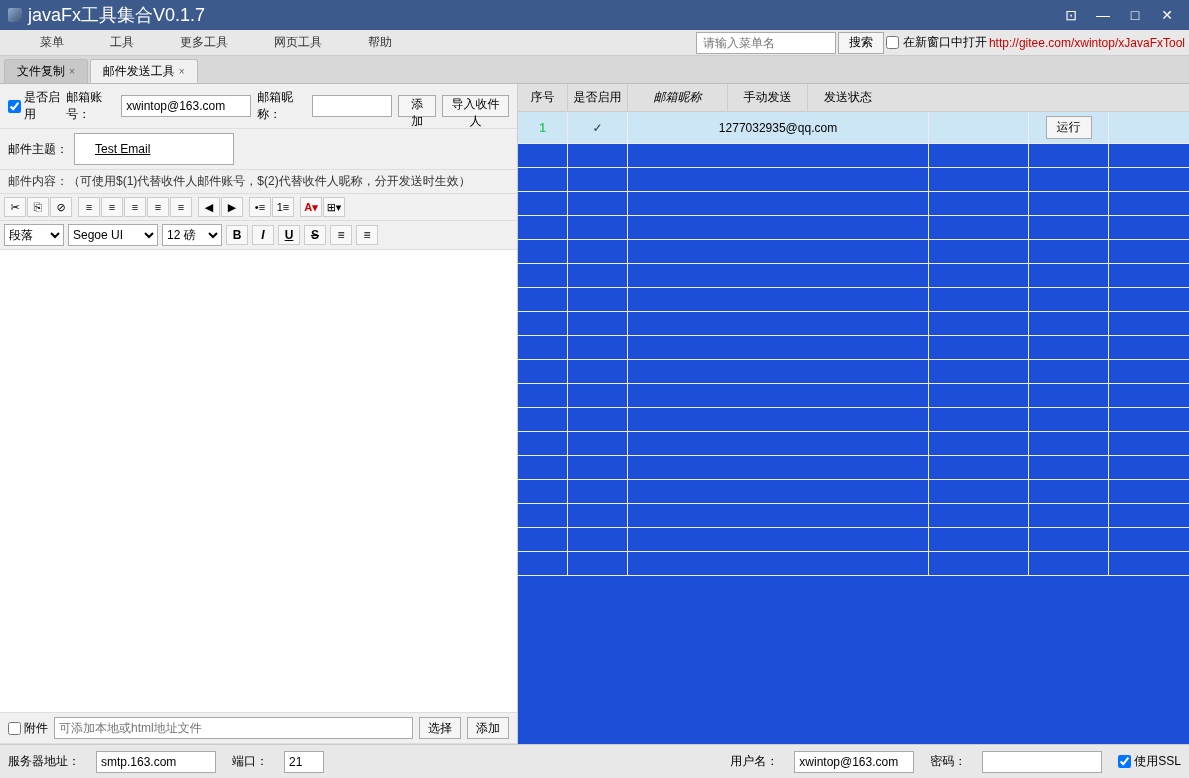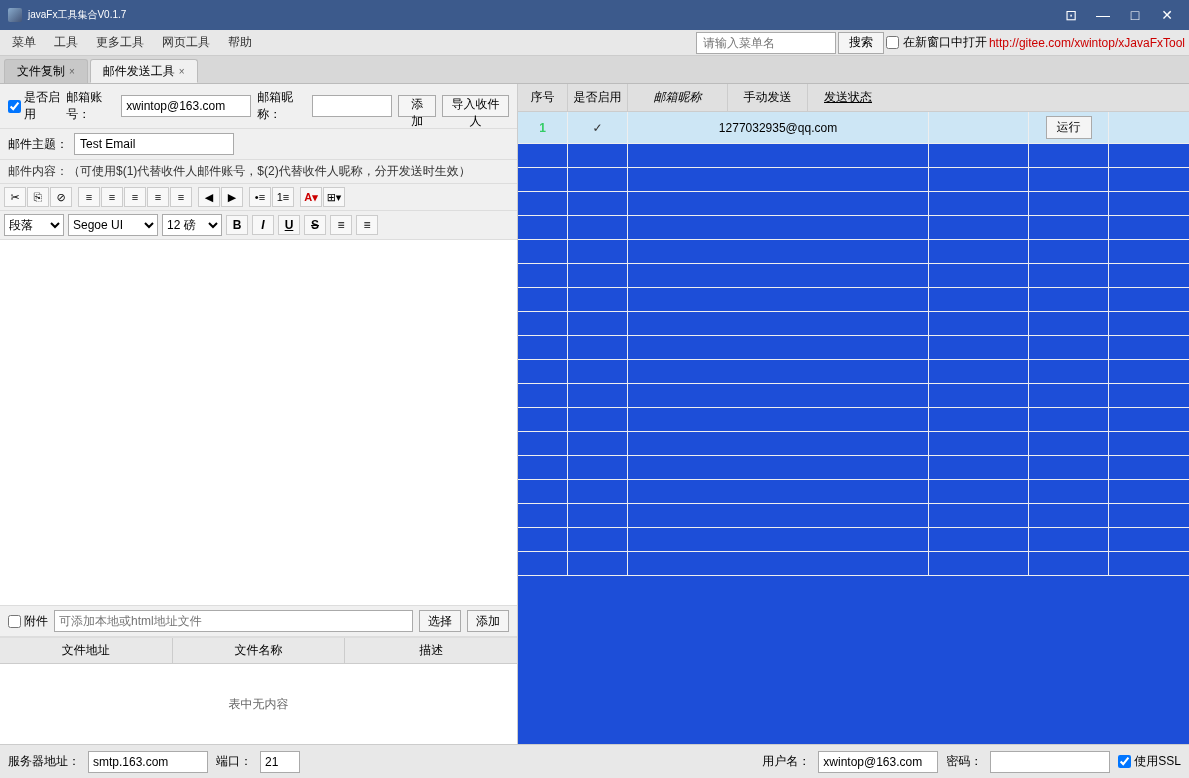--- a/index.html
+++ b/index.html
@@ -8,35 +8,35 @@
     
     .title-bar {
       background: #3c5a8c;
       color: white;
       height: 30px;
       display: flex;
       align-items: center;
       padding: 0 8px;
       justify-content: space-between;
     }
-    .title-bar-left { display: flex; align-items: center; gap: 6px; font-size: 10px; }
+    .title-bar-left { display: flex; align-items: center; gap: 6px; font-size: 18px; }
     .title-bar-controls { display: flex; gap: 4px; }
     .title-btn { width: 28px; height: 24px; background: transparent; border: none; color: white; cursor: pointer; font-size: 14px; display: flex; align-items: center; justify-content: center; }
 
     
     .menu-bar {
       background: #e8e8e8;
       height: 26px;
       display: flex;
       align-items: center;
       padding: 0 4px;
       gap: 2px;
       border-bottom: 1px solid #ccc;
     }
-    .menu-item { padding: 3px 8px; cursor: pointer; font-size: 12px; color: #333; border-radius: 2px; }
+    .menu-item { padding: 3px 8px; cursor: pointer; font-size: 12px; color: #333; border-radius: 2px; margin-left: 28px; }
     .menu-separator { flex: 1; }
     .search-input { height: 22px; border: 1px solid #aaa; padding: 0 6px; font-size: 12px; width: 140px; }
     .search-btn { height: 22px; padding: 0 10px; border: 1px solid #aaa; background: #f5f5f5; cursor: pointer; font-size: 12px; }
     .new-window-label { display: flex; align-items: center; gap: 4px; font-size: 12px; }
     .new-window-link { color: #c00; font-size: 12px; text-decoration: none; }
     input[type="checkbox"] { margin: 0; }
 
     
     .tabs-bar {
       background: #d8d8d8;
@@ -96,21 +96,21 @@
 
     
     .subject-row {
       display: flex;
       align-items: center;
       padding: 4px 8px;
       gap: 6px;
       background: #f0f0f0;
       border-bottom: 1px solid #ddd;
     }
-    .subject-input { height: 22px; border: 1px solid #aaa; padding: 0 5px; font-size: 12px; width: 160px; }
+    .subject-input { height: 32px; border: 1px solid #aaa; padding: 0 20px; font-size: 12px; width: 160px; text-decoration: underline; }
 
     
     .content-desc {
       padding: 3px 8px;
       font-size: 12px;
       color: #333;
       background: #f0f0f0;
       border-bottom: 1px solid #ddd;
     }
 
@@ -222,21 +222,21 @@
       position: sticky;
       top: 0;
     }
     .rec-col { text-align: center; padding: 5px 4px; font-size: 12px; border-right: 1px solid #ccc; }
     .rec-col:last-child { border-right: none; }
     .col-seq { width: 50px; }
     .col-enabled { width: 60px; }
     .col-account { flex: 1; }
     .col-nickname { width: 100px; font-style: italic; }
     .col-manual { width: 80px; }
-    .col-status { width: 80px; text-decoration: underline; }
+    .col-status { width: 80px; }
 
     .rec-row {
       display: flex;
       border-bottom: 1px solid #eee;
       background: #fff;
     }
     .rec-row:nth-child(even) { background: #f8f8f8; }
     .rec-row.selected { background: #cde6f5; }
     .rec-cell { text-align: center; padding: 4px 4px; font-size: 12px; border-right: 1px solid #eee; display: flex; align-items: center; justify-content: center; }
     .rec-cell:last-child { border-right: none; }
@@ -246,21 +246,21 @@
     .empty-row { height: 24px; border-bottom: 1px solid #eee; display: flex; }
 
     
     .bottom-bar {
       height: 34px;
       background: #e8e8e8;
       border-top: 1px solid #ccc;
       display: flex;
       align-items: center;
       padding: 0 8px;
-      gap: 8px;
+      gap: 16px;
       font-size: 12px;
     }
     .bottom-input { height: 22px; border: 1px solid #aaa; padding: 0 4px; font-size: 12px; }
     .server-input { width: 120px; }
     .port-input { width: 40px; }
     .user-input { width: 120px; }
     .pass-input { width: 120px; }
 
     .checkbox-label { display: flex; align-items: center; gap: 3px; font-size: 12px; }
 
@@ -388,30 +388,20 @@
     <div class="attachment-row">
       <label class="checkbox-label">
         <input type="checkbox" style="">
         <span>附件</span>
       </label>
       <input type="text" class="attachment-path" placeholder="可添加本地或html地址文件" style="">
       <button class="add-btn">选择</button>
       <button class="add-btn">添加</button>
     </div>
 
-    <div class="attachment-table">
-      <div class="att-table-header">
-        <div class="att-col">文件地址</div>
-        <div class="att-col">文件名称</div>
-        <div class="att-col">描述</div>
-      </div>
-      <div class="att-table-body">
-        <span>表中无内容</span>
-      </div>
-    </div>
 
   </div>
 
   <div class="right-panel">
     <div class="recipient-table">
 
       <div class="rec-table-header">
         <div class="rec-col col-seq">序号</div>
         <div class="rec-col col-enabled">是否启用</div>
         <div class="rec-col col-nickname">邮箱昵称</div>

